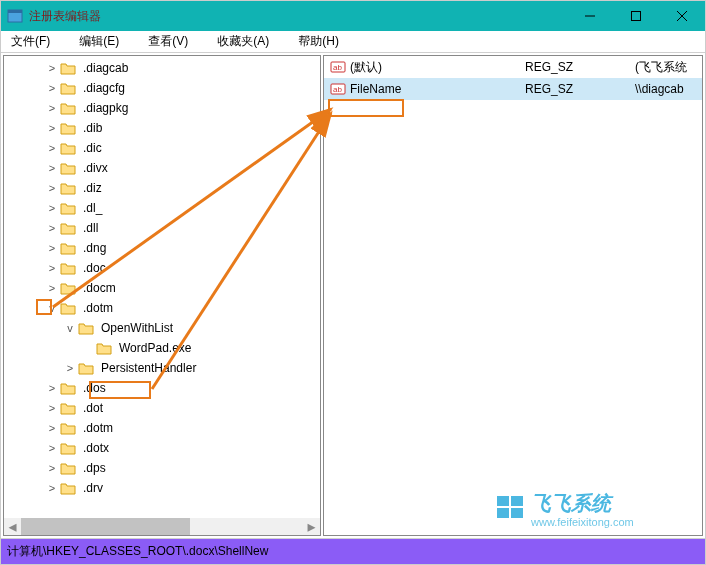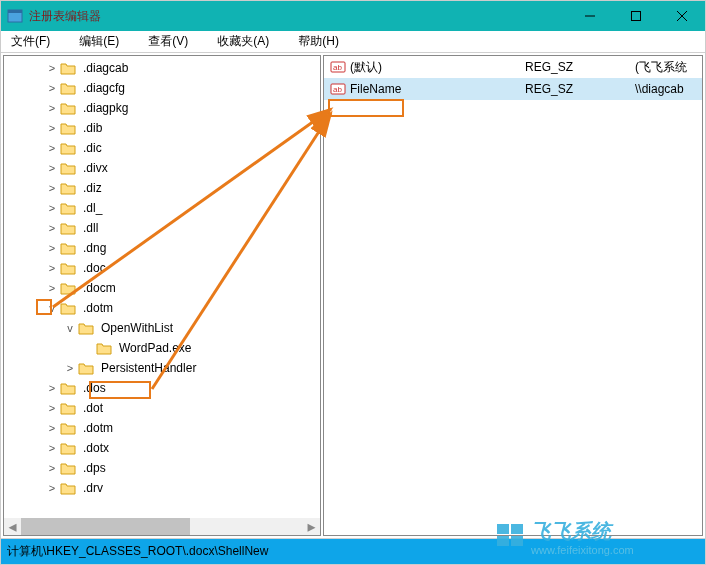--- a/index.html
+++ b/index.html
@@ -37,23 +37,23 @@
   .col { border-right:1px solid #e0e0e0; padding:3px 6px 0; font-weight:normal; }
   .list-row { display:flex; height:22px; align-items:center; }
   .list-row .cell { padding-left:6px; }
   .list-row.sel { background:#cde8f7; }
   .val-icon { width:16px; height:16px; margin-right:4px; display:inline-flex; }
 
   .col-name { width:195px; }
   .col-type { width:110px; }
   .col-data { flex:1; }
 
-  .statusbar { position:absolute; bottom:0; left:0; right:0; height:26px; border-top:1px solid #d0d0d0; font-size:12px; padding:4px 6px; background:#0ea5e9; }
-
-  .watermark { position:absolute; right:8px; bottom:4px; opacity:.9; pointer-events:none; font-size:0;margin-top:20px; }
+  .statusbar { position:absolute; bottom:0; left:0; right:0; height:26px; border-top:1px solid #d0d0d0; font-size:12px; padding:4px 6px; background:#8b5cf6; }
+
+  .watermark { position:absolute; right:8px; bottom:32px; opacity:.9; pointer-events:none; font-size:0;margin-top:20px; }
   .watermark svg { display:block; }
 
   .arrow-line { position:absolute; pointer-events:none; }
 </style>
 </head>
 <body>
 
 <div class="titlebar">
   <span class="icon">
     <svg width="16" height="16">

